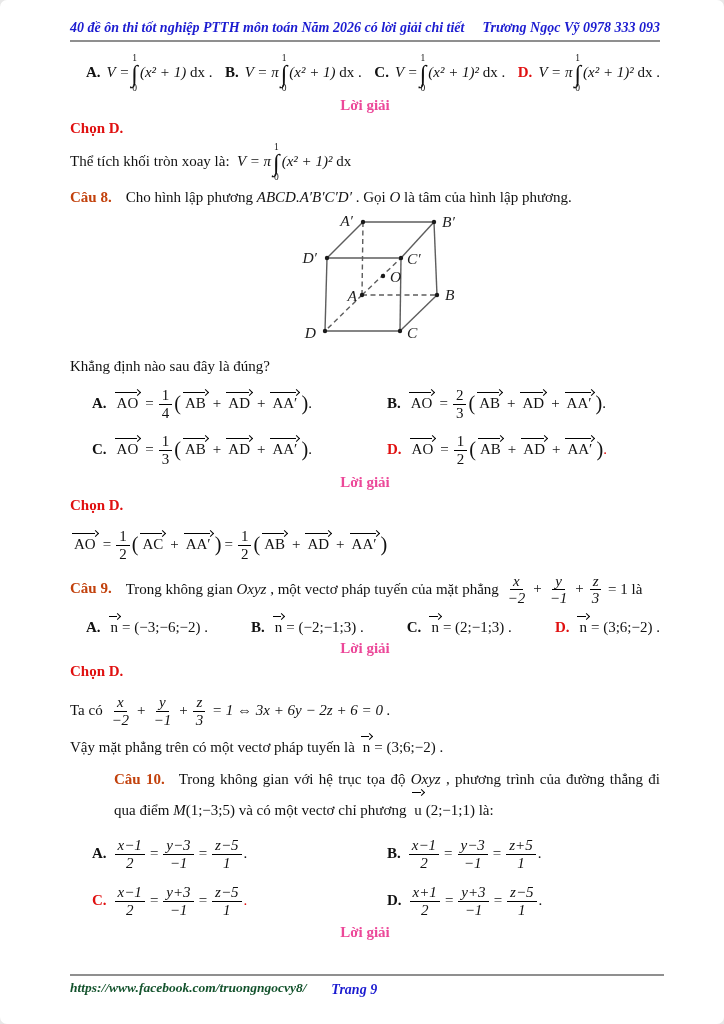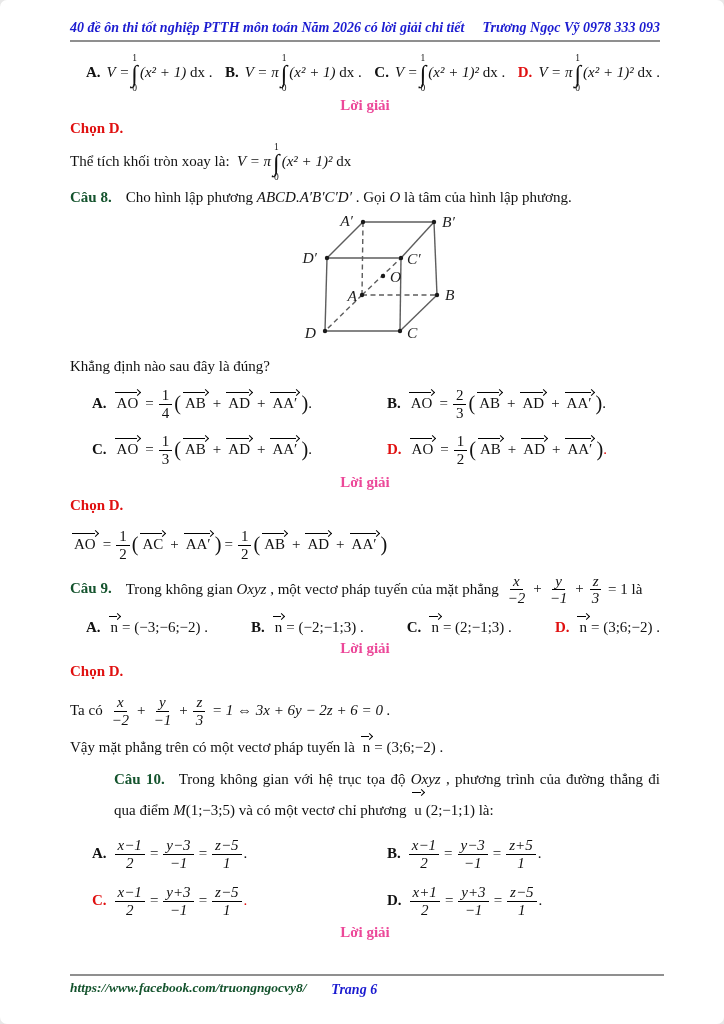--- a/index.html
+++ b/index.html
@@ -12,21 +12,21 @@
   .hdr{display:flex;justify-content:space-between;align-items:flex-end;
        color:#1b1bd0;font-weight:bold;font-style:italic;font-size:14px;
        padding-bottom:4px;border-bottom:2px solid #8f8f8f;}
   
   .row{margin:0;}
   .mi{font-style:italic;}
   .lbl{font-weight:bold;margin-right:6px;font-style:normal;}
   .red{color:#e01010;}
   .loi{ text-align:center;color:#ec4899;font-weight:bold;margin:4px 0;}
   .chon{color:#e01010;font-weight:bold;margin:6px 0;}
-  .qhead{color:#14532d;font-weight:bold;margin-right:14px;}
+  .qhead{color:#c2410c;font-weight:bold;margin-right:14px;}
   .qline{margin:6px 0;}
   .just{text-align:justify;line-height:2.05;margin-left:44px;}
   
   .optrow4{display:flex;justify-content:space-between;align-items:center;margin:6px 0 2px 16px;}
   .optrow2{display:flex;align-items:center;margin:6px 0;}
   .optrow2 .col{width:50%;box-sizing:border-box;padding-left:22px;}
   .opt{white-space:nowrap;padding-top:6px;}
   .op{margin:0 3px;}
   
   .frac{display:inline-flex;flex-direction:column;align-items:center;vertical-align:middle;
@@ -296,16 +296,16 @@
           <span class="num">z−5</span>
           <span class="den">1</span>
         </span><span>.</span>
     </span>
   </div>
 
   <div class="loi" style="margin:0;">Lời giải</div>
 
   <div class="footer">
     <a style="color:#14532d;text-decoration:none;cursor:pointer;">https://www.facebook.com/truongngocvy8/</a>
-    <span class="page-num">Trang 6</span>
+    <span class="page-num">Trang 9</span>
   </div>
 
 </div>
 
 </body></html>

